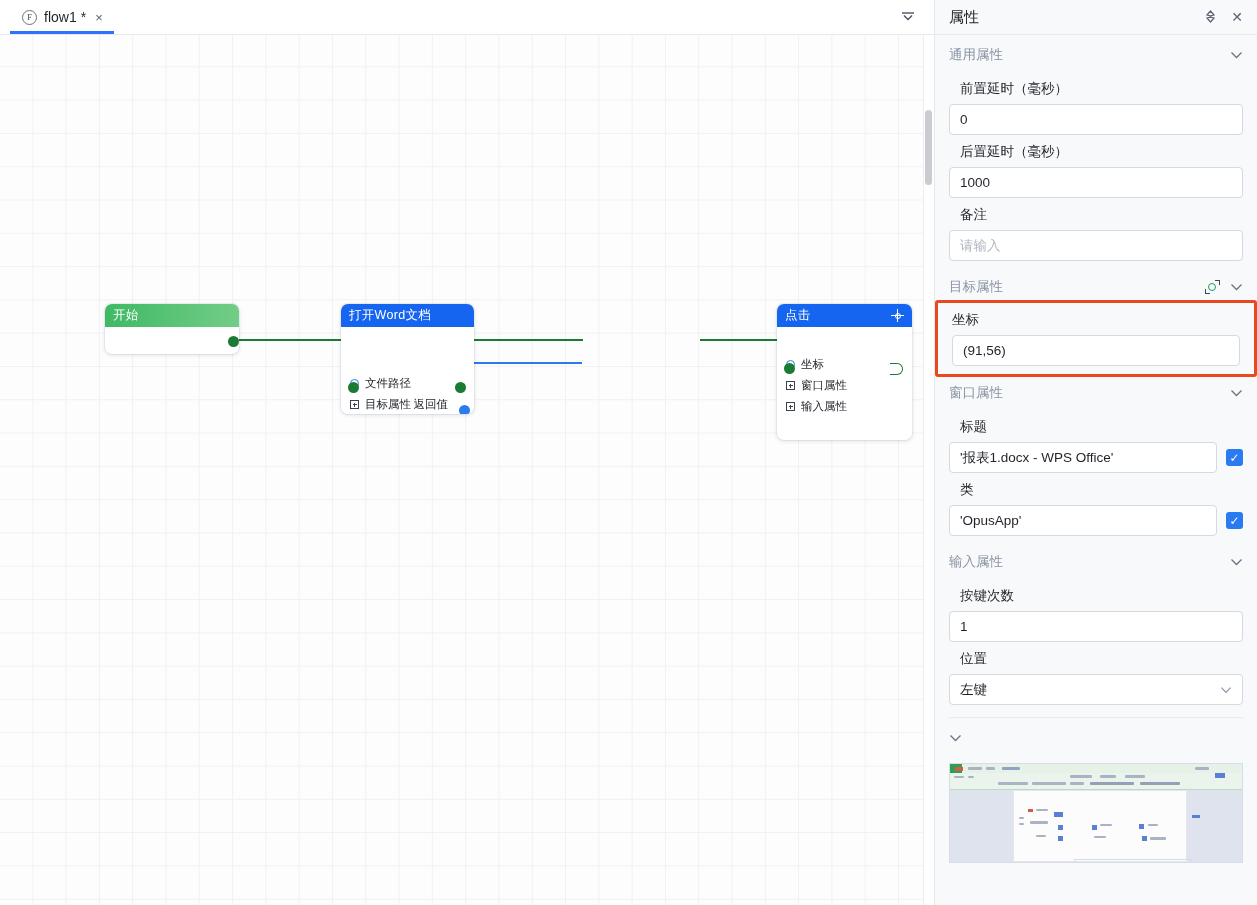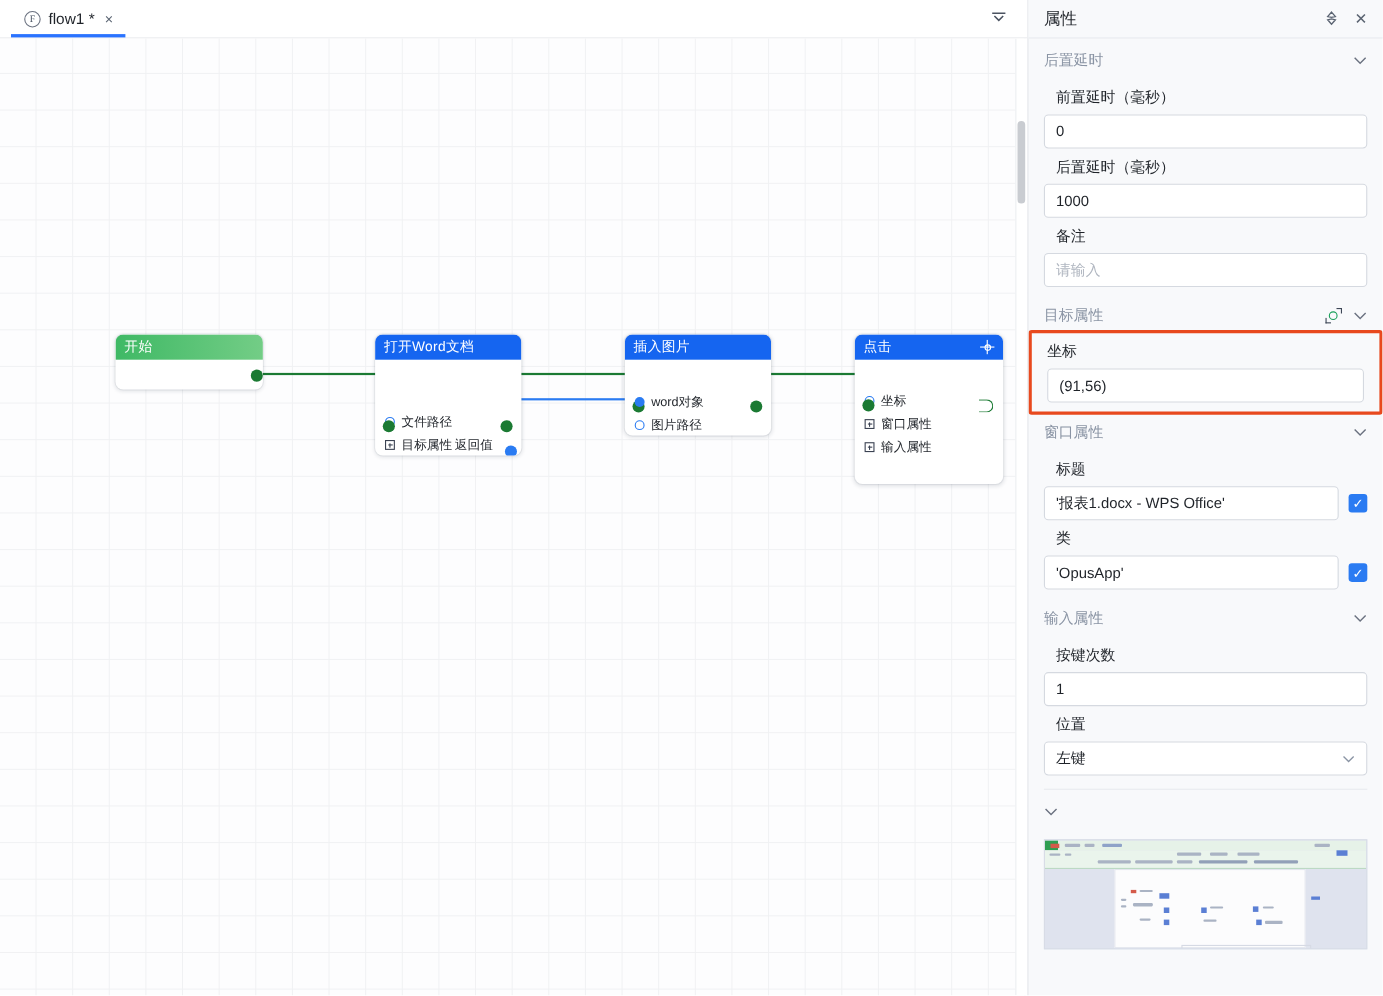--- a/index.html
+++ b/index.html
@@ -280,37 +280,20 @@
             <span class="row-o"></span>
             <span>文件路径</span>
           </div>
           <div class="row">
             <span class="row-plus"></span>
             <span>目标属性</span>
           </div>
         </div>
       </div>
 
-      <div class="node" style="left:568px; top:269px; width:133px; height:92px;">
-        <div class="node-hd blue">
-          <span class="hd-title">插入图片</span>
-        </div>
-        <div class="node-body" style="height:69px;">
-          <div class="port flow" style="left:7px; top:9px;"></div>
-          <div class="port flow" style="left:114px; top:9px;"></div>
-          <div class="row" style="margin-top:28px;">
-            <span class="port data" style="position:relative; width:9px; height:9px; flex:none;"></span>
-            <span>word对象</span>
-          </div>
-          <div class="row">
-            <span class="row-o"></span>
-            <span>图片路径</span>
-          </div>
-        </div>
-      </div>
 
       <div class="node" style="left:777px; top:269px; width:135px; height:136px;">
         <div class="node-hd blue">
           <span class="hd-title">点击</span>
           <span class="crosshair">
             <span class="ch-h"></span>
               <span class="ch-v"></span>
               <span class="ch-c"></span>
           </span>
         </div>
@@ -360,21 +343,21 @@
         <svg width="13" height="15" viewBox="0 0 13 15">
           <path d="M6.5 2 L10 6 L6.5 6.8 L3 6 Z M6.5 13 L3 9 L6.5 8.2 L10 9 Z" fill="none" stroke="#5b6472" stroke-width="1.2"></path>
         </svg>
       </span>
       <span class="p-hd-ic">✕</span>
     </div>
 
     <div id="panel-body">
 
       <div class="sect-hd">
-        <span class="sect-title">后置延时</span>
+        <span class="sect-title">通用属性</span>
         <span class="chev">
           <svg width="13" height="8" viewBox="0 0 13 8">
               <path d="M1.5 1.5 L6.5 6.5 L11.5 1.5" fill="none" stroke="#6b7280" stroke-width="1.3"></path>
             </svg>
         </span>
       </div>
 
       <div class="fld-label">前置延时（毫秒）</div>
       <div class="fld-row">
         <div class="inp">0</div>

